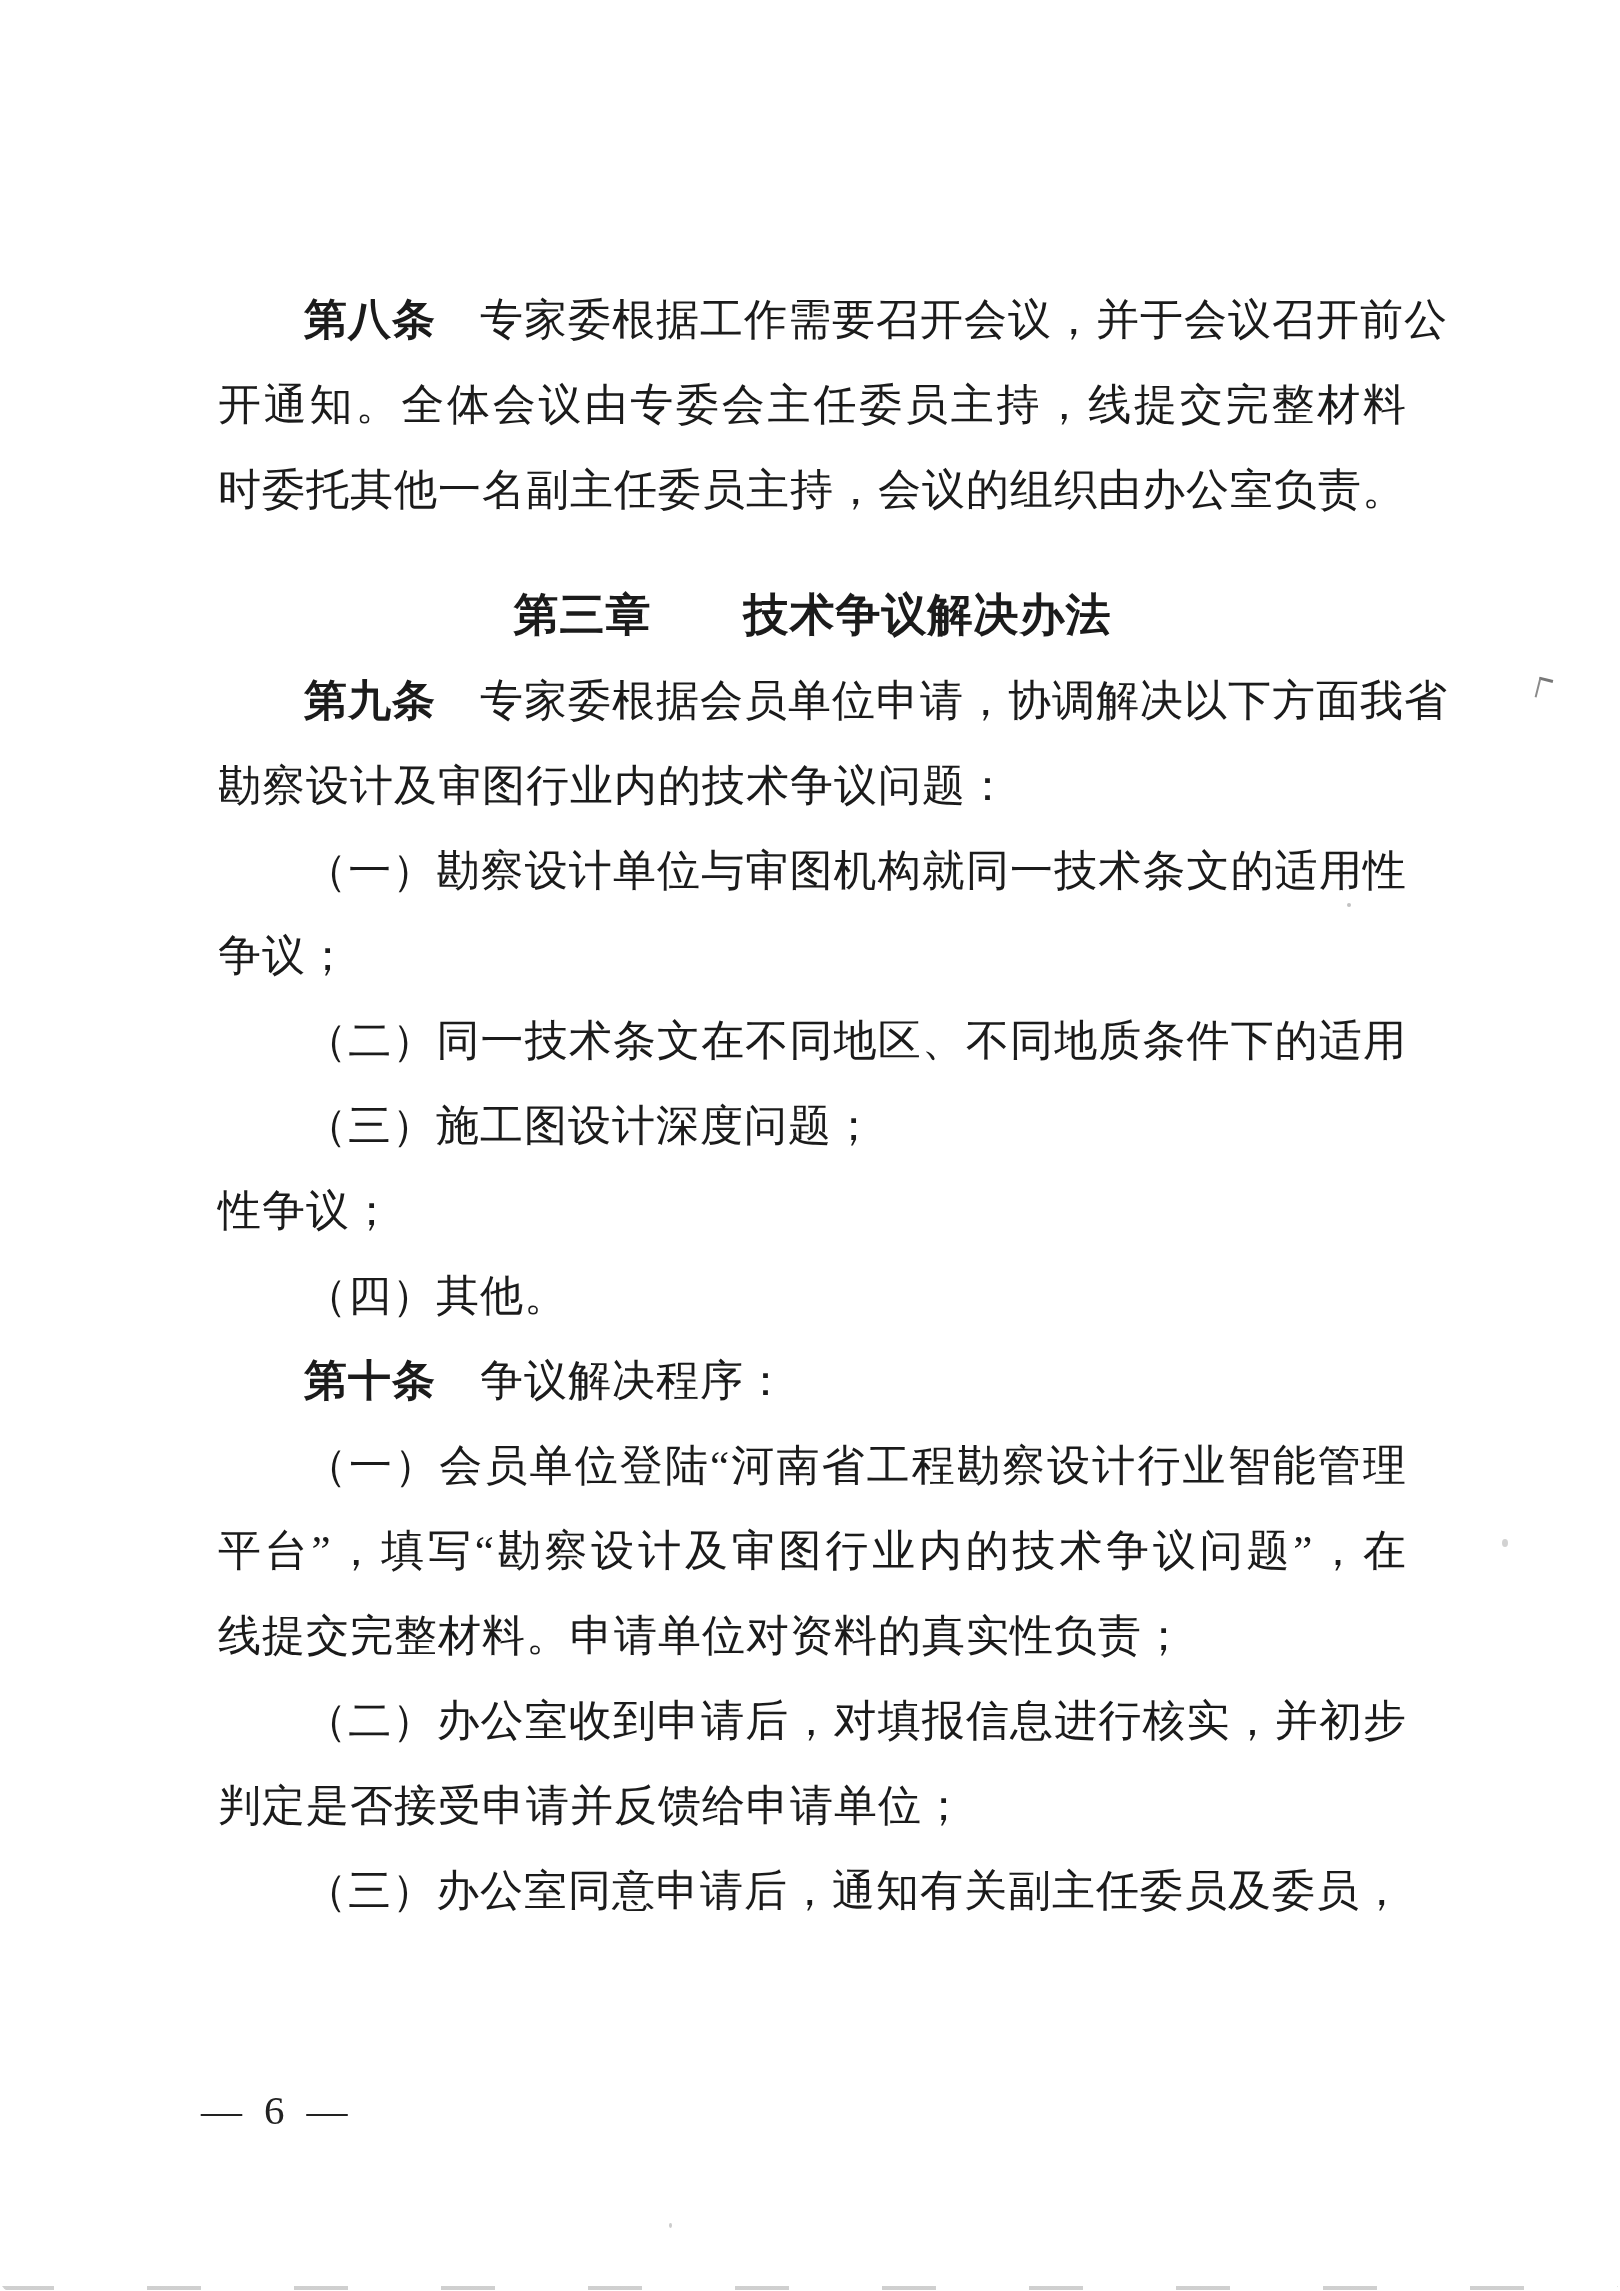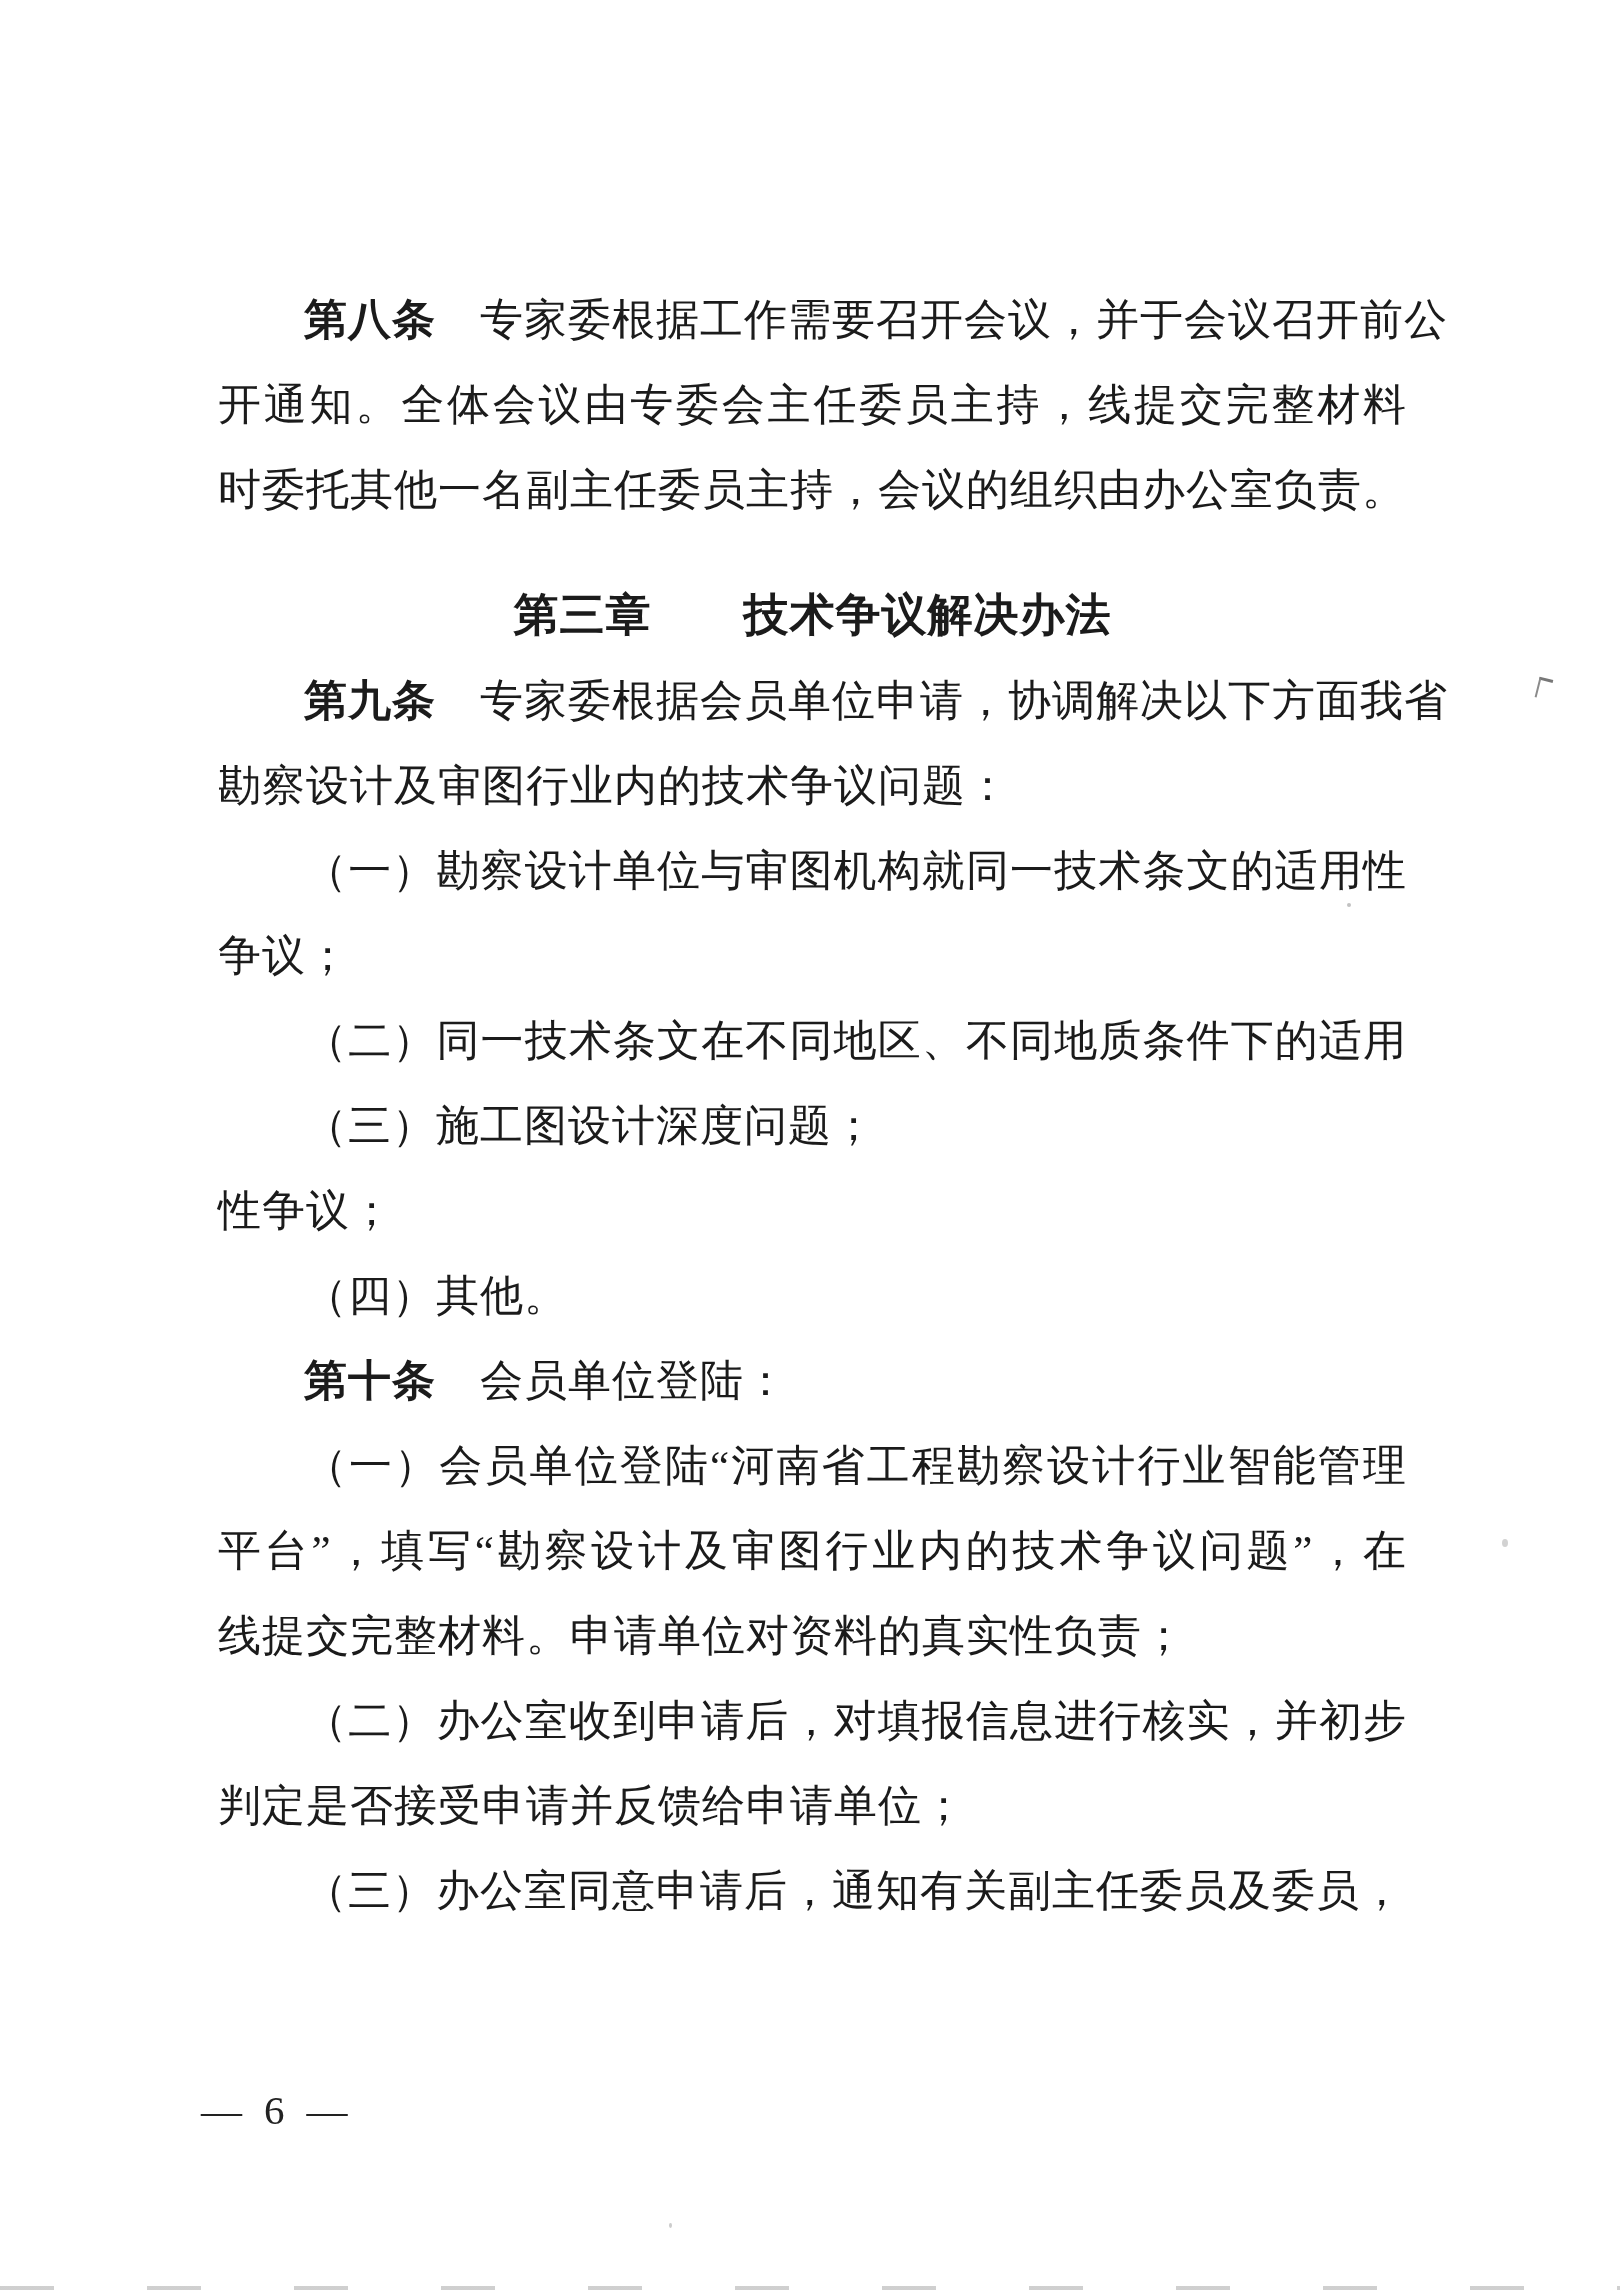--- a/index.html
+++ b/index.html
@@ -3,20 +3,21 @@
 <meta charset="utf-8">
 <style>
   html,body{margin:0;padding:0;background:#ffffff;}
   .page{
     position:relative;
     width:1620px;height:2292px;
     background:#ffffff;
     overflow:hidden;
     font-family:"Liberation Serif","DejaVu Serif",serif;
     color:#1b1b1b;
+    border-radius:13px;
   }
   .content{
     position:absolute;
     left:218px;top:277px;width:1189px;
   }
   .line{
     margin:0;
     height:85px;
     line-height:85px;
     font-size:43px;
@@ -82,21 +83,21 @@
     <p class="line last"><span>争议；</span></p>
 
     <p class="line indent"><span>（二）同一技术条文在不同地区、不同地质条件下的适用</span></p>
 
     <p class="line indent last"><span>（三）施工图设计深度问题；</span></p>
 
     <p class="line last"><span>性争议；</span></p>
 
     <p class="line indent last"><span>（四）其他。</span></p>
 
-    <p class="line indent last"><span class="b">第十条</span><span>　会员单位登陆：</span></p>
+    <p class="line indent last"><span class="b">第十条</span><span>　争议解决程序：</span></p>
 
     <p class="line indent"><span>（一）会员单位登陆“河南省工程勘察设计行业智能管理</span></p>
 
     <p class="line"><span>平台”，填写“勘察设计及审图行业内的技术争议问题”，在</span></p>
 
     <p class="line last"><span>线提交完整材料。申请单位对资料的真实性负责；</span></p>
 
     <p class="line indent"><span>（二）办公室收到申请后，对填报信息进行核实，并初步</span></p>
 
     <p class="line last"><span>判定是否接受申请并反馈给申请单位；</span></p>

